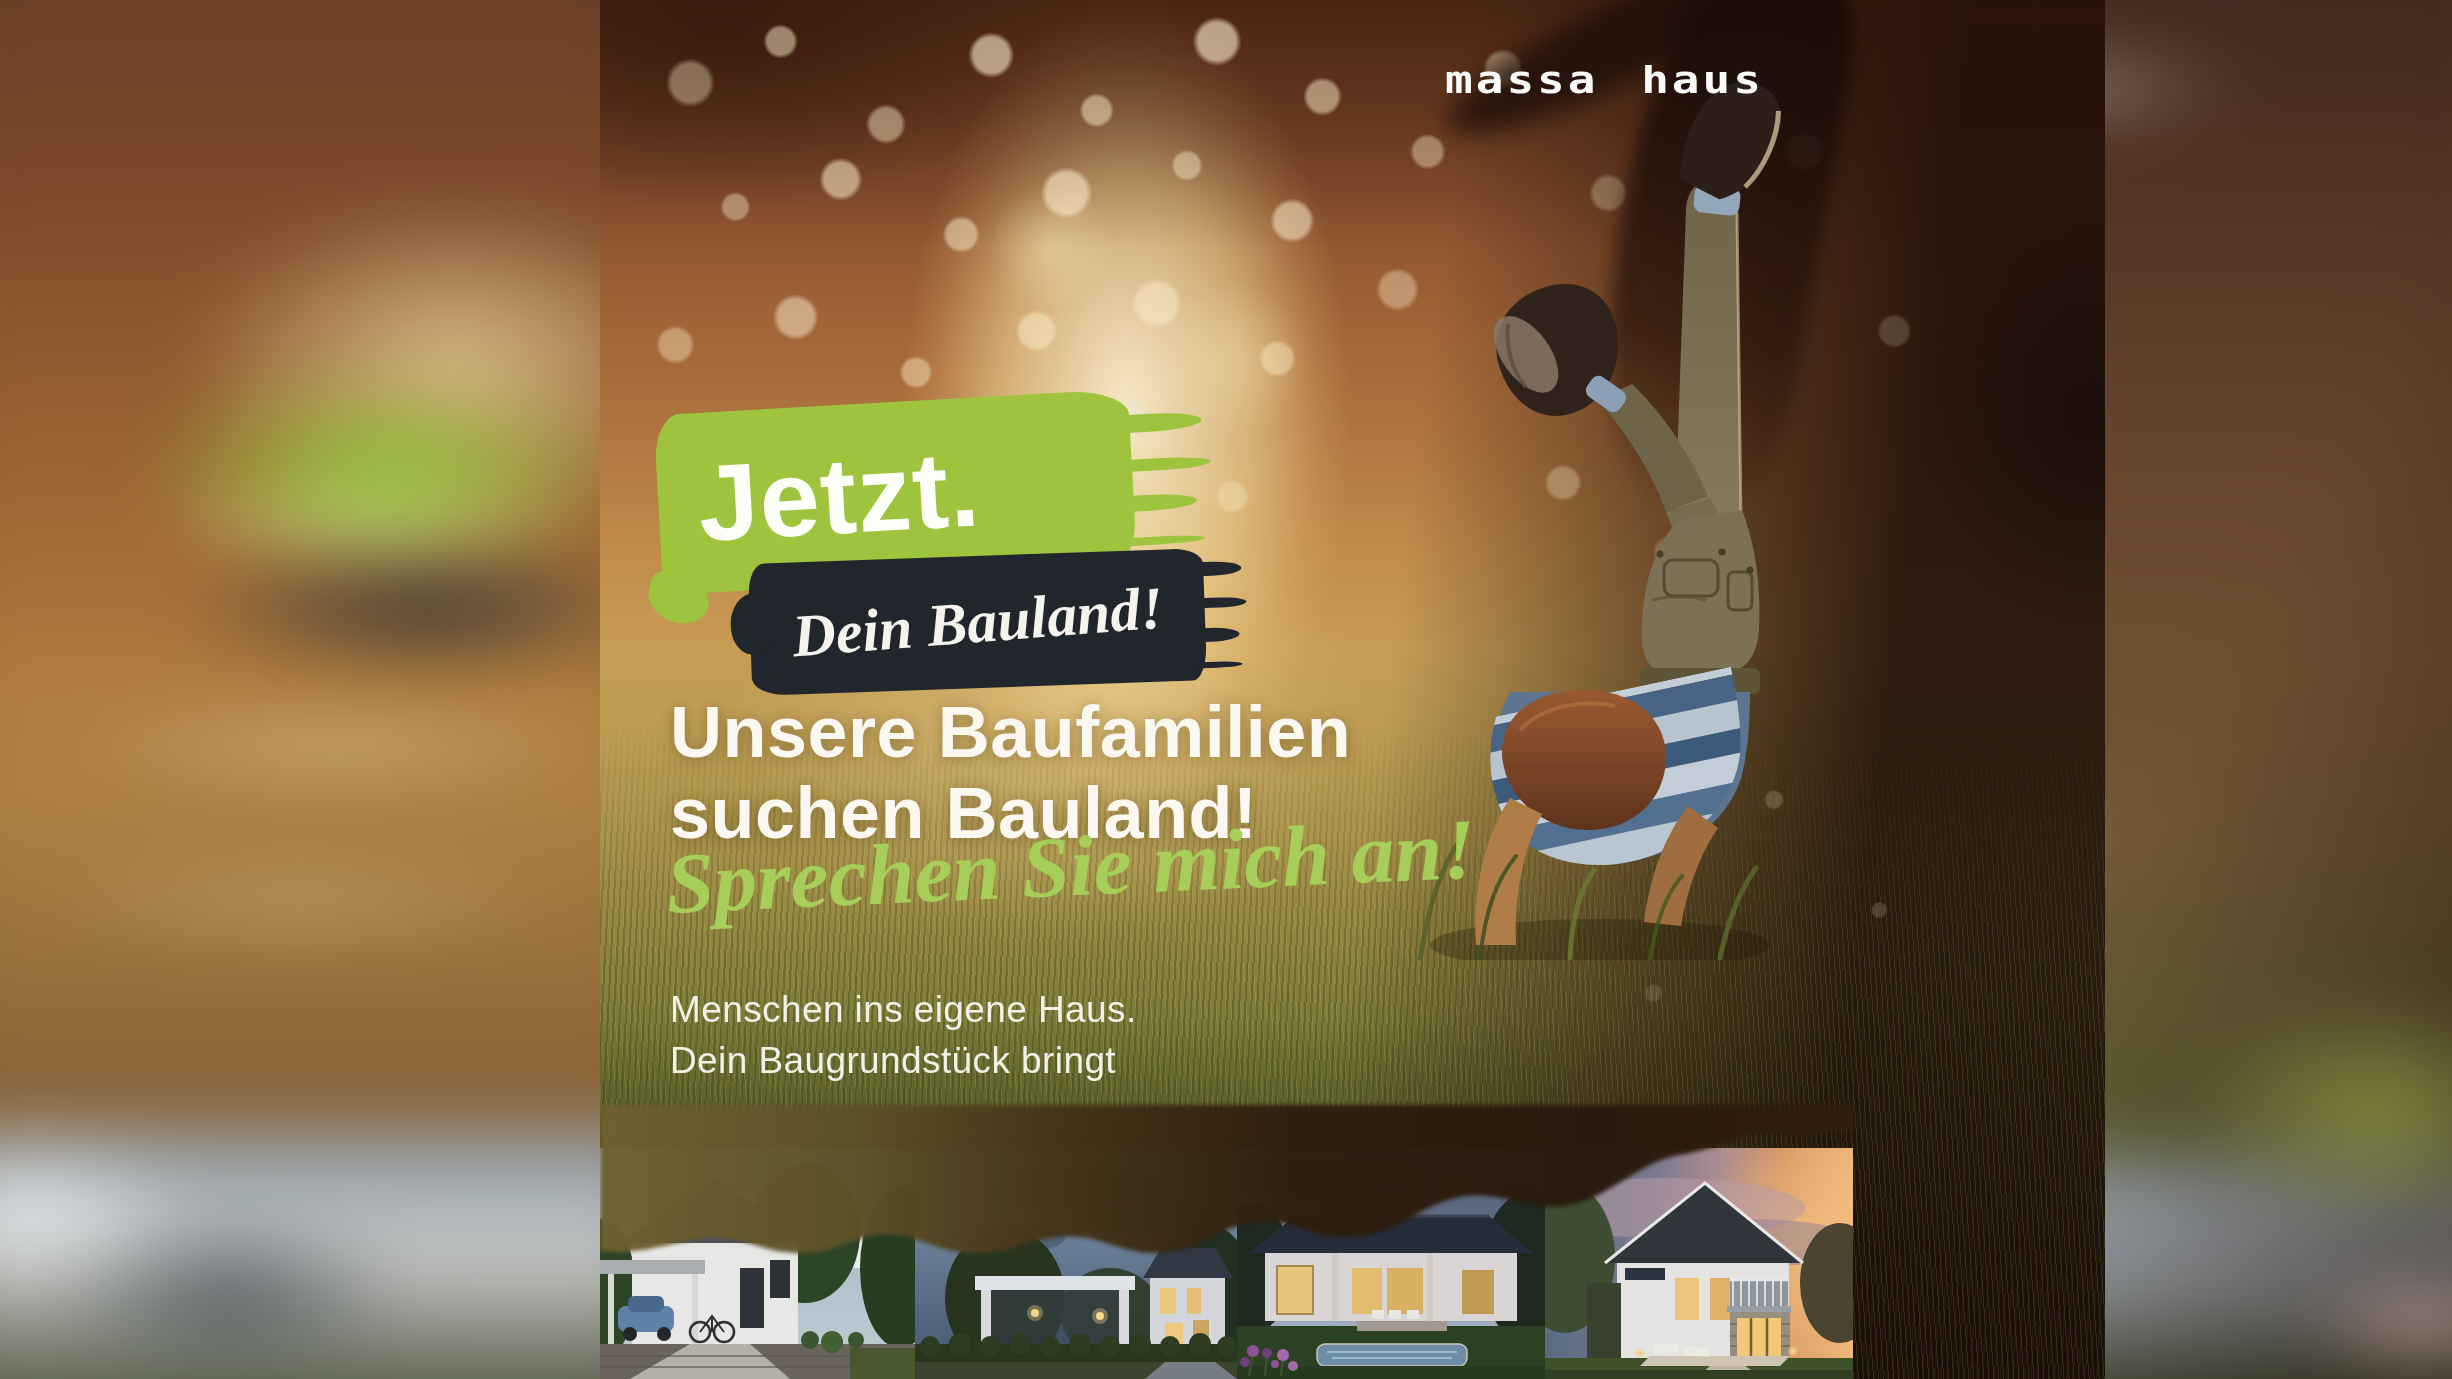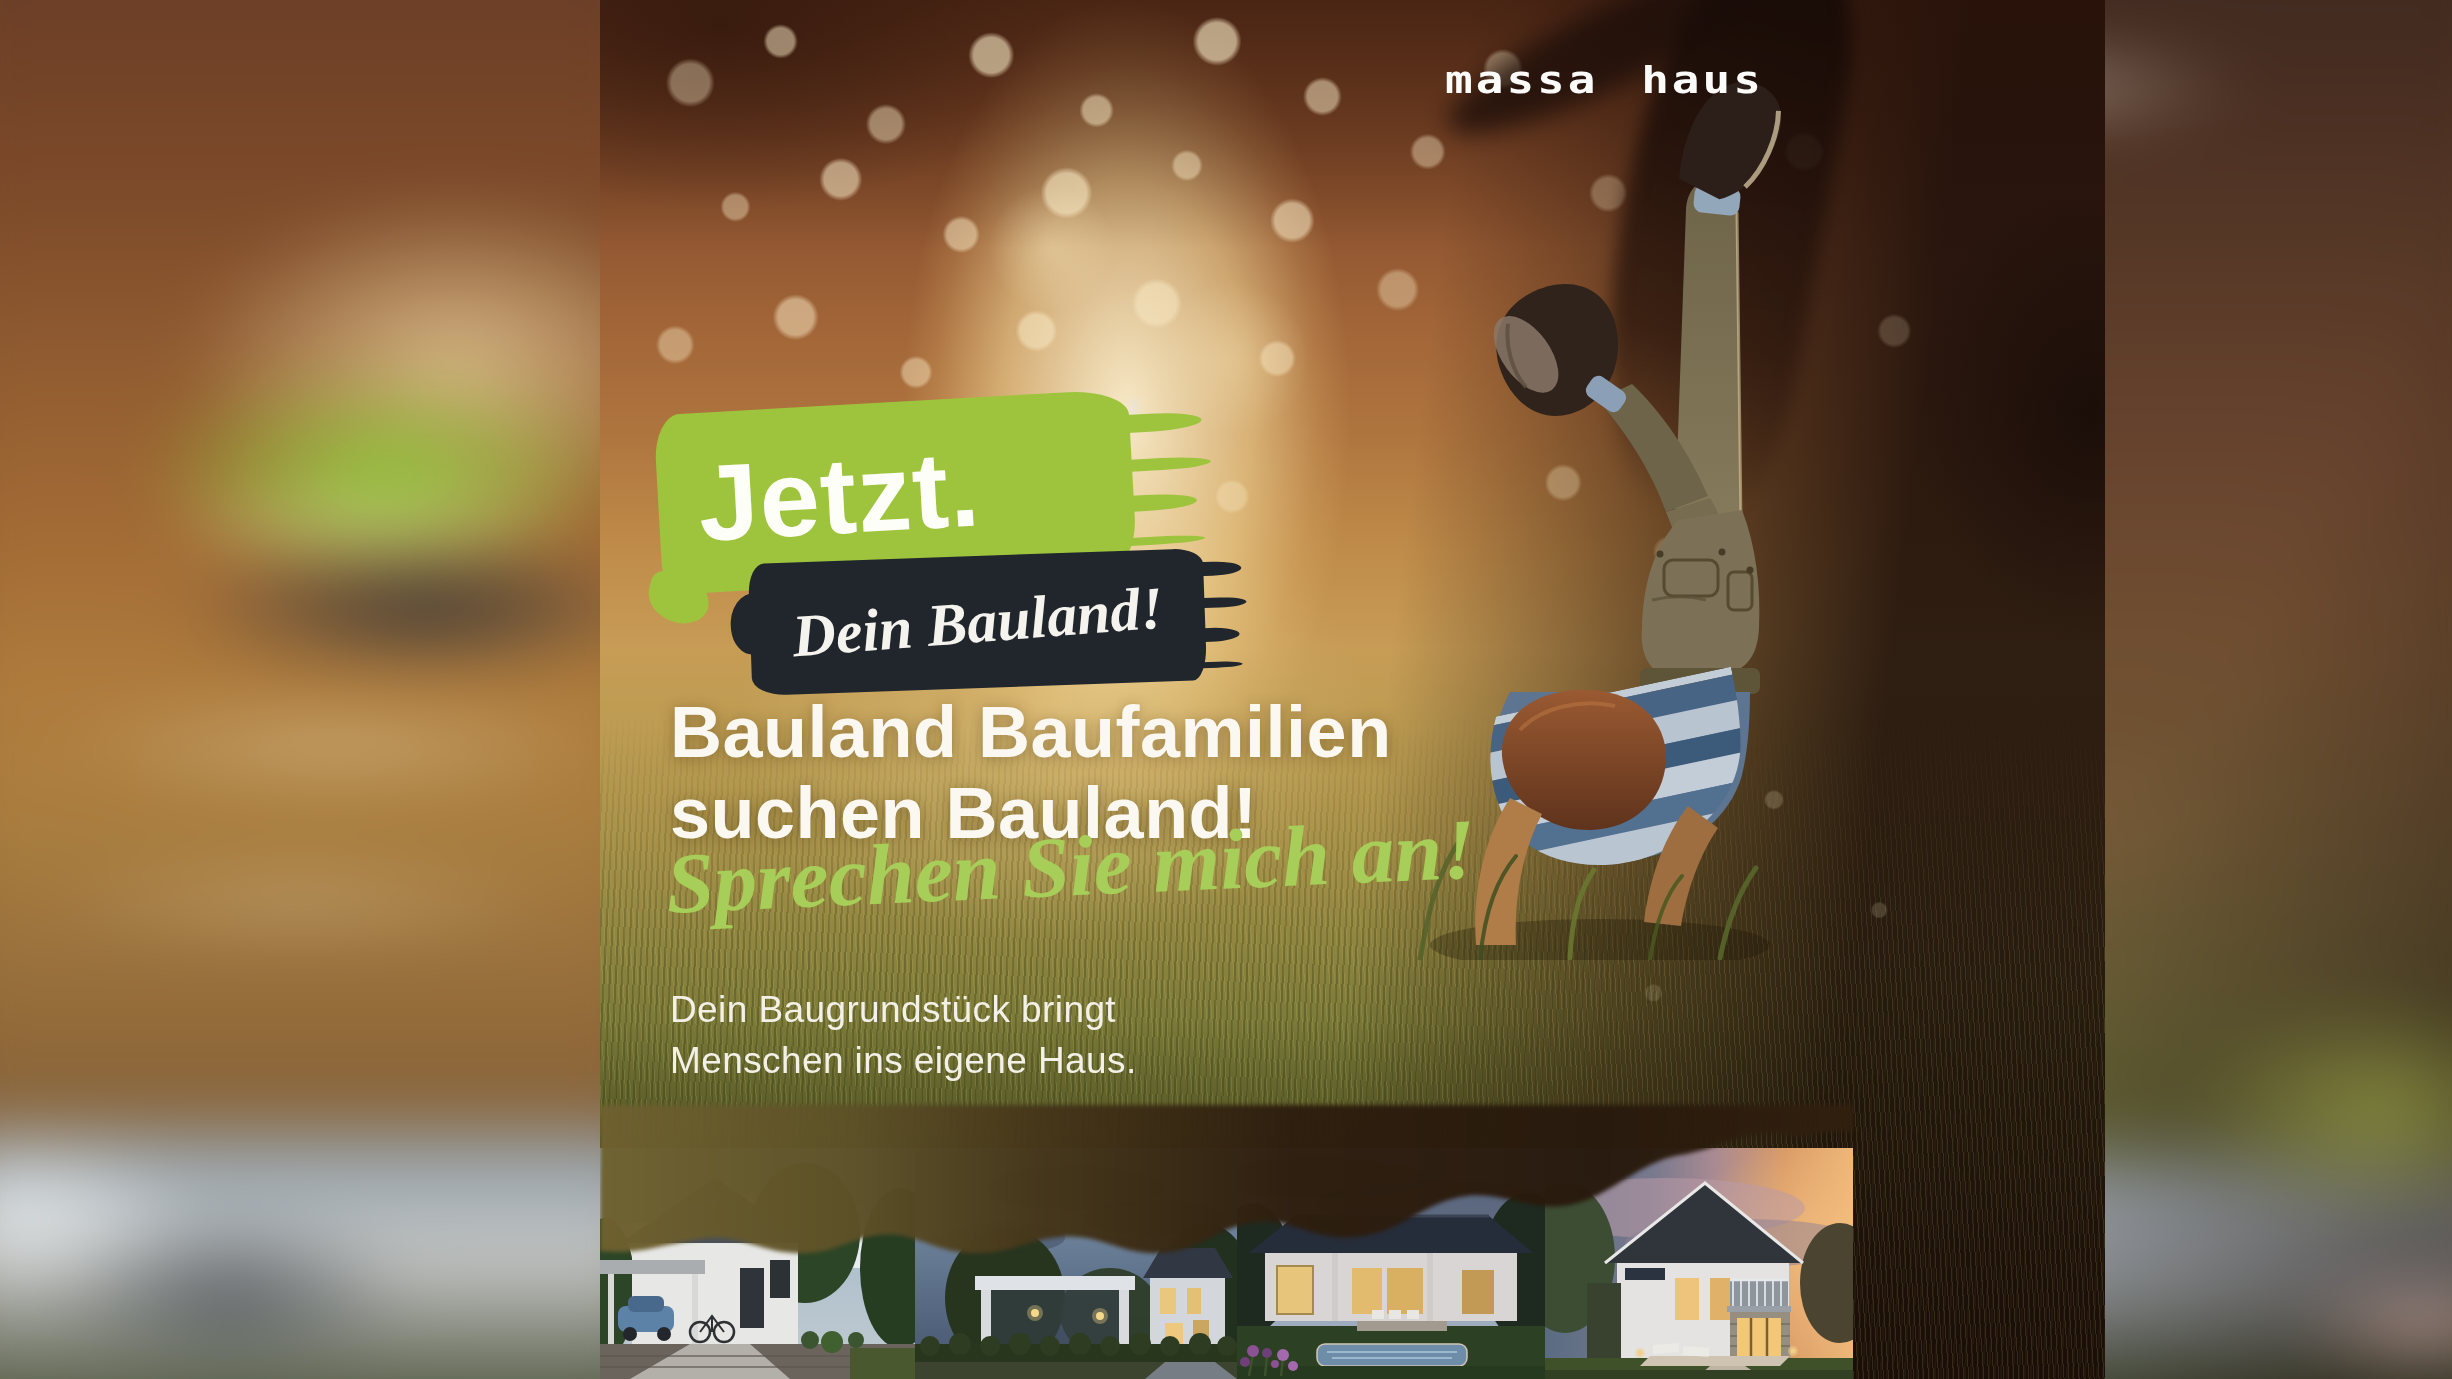--- a/index.html
+++ b/index.html
@@ -227,27 +227,27 @@
     <div class="logo">massa haus</div>
 
     <div class="brush-green">
       <span class="txt">Jetzt.</span>
     </div>
     <div class="brush-dark">
       <span class="txt">Dein Bauland!</span>
     </div>
 
     <div class="headline">
-      <span>Bauland Baufamilien</span>
+      <span>Unsere Baufamilien</span>
       <span>suchen Bauland!</span>
     </div>
     <div class="script-cta">Sprechen Sie mich an!</div>
     <div class="subline">
+      <span>Menschen ins eigene Haus.</span>
       <span>Dein Baugrundstück bringt</span>
-      <span>Menschen ins eigene Haus.</span>
     </div>
 
     <div class="thumbs">
 
       <div class="thumb">
         <svg width="315" height="231" viewBox="0 0 315 231" xmlns="http://www.w3.org/2000/svg">
           <defs>
               <linearGradient id="sky1" x1="0" y1="0" x2="0" y2="1">
                 <stop offset="0" stop-color="#9db4c9"></stop>
                 <stop offset="1" stop-color="#c2ccd1"></stop>

